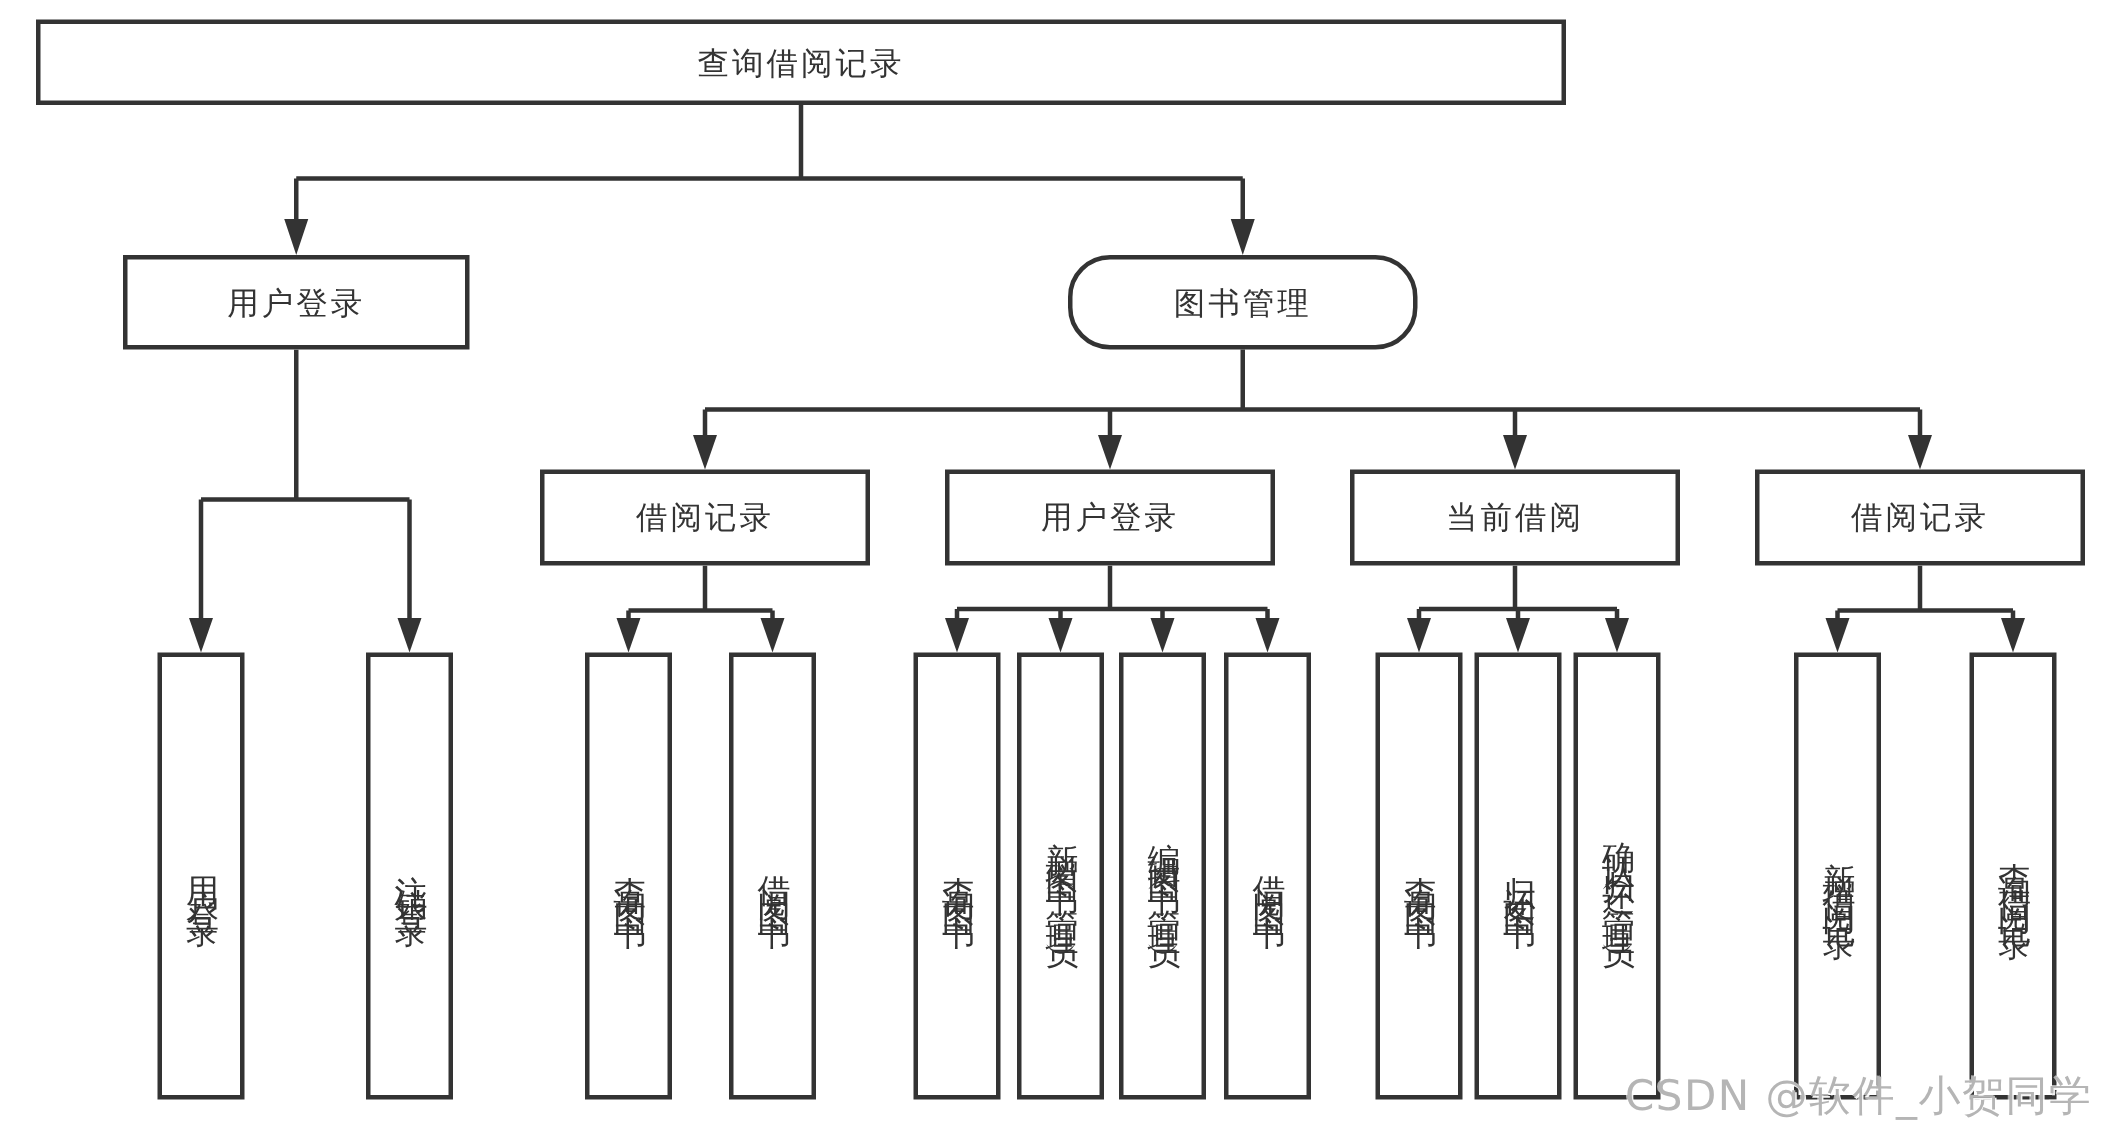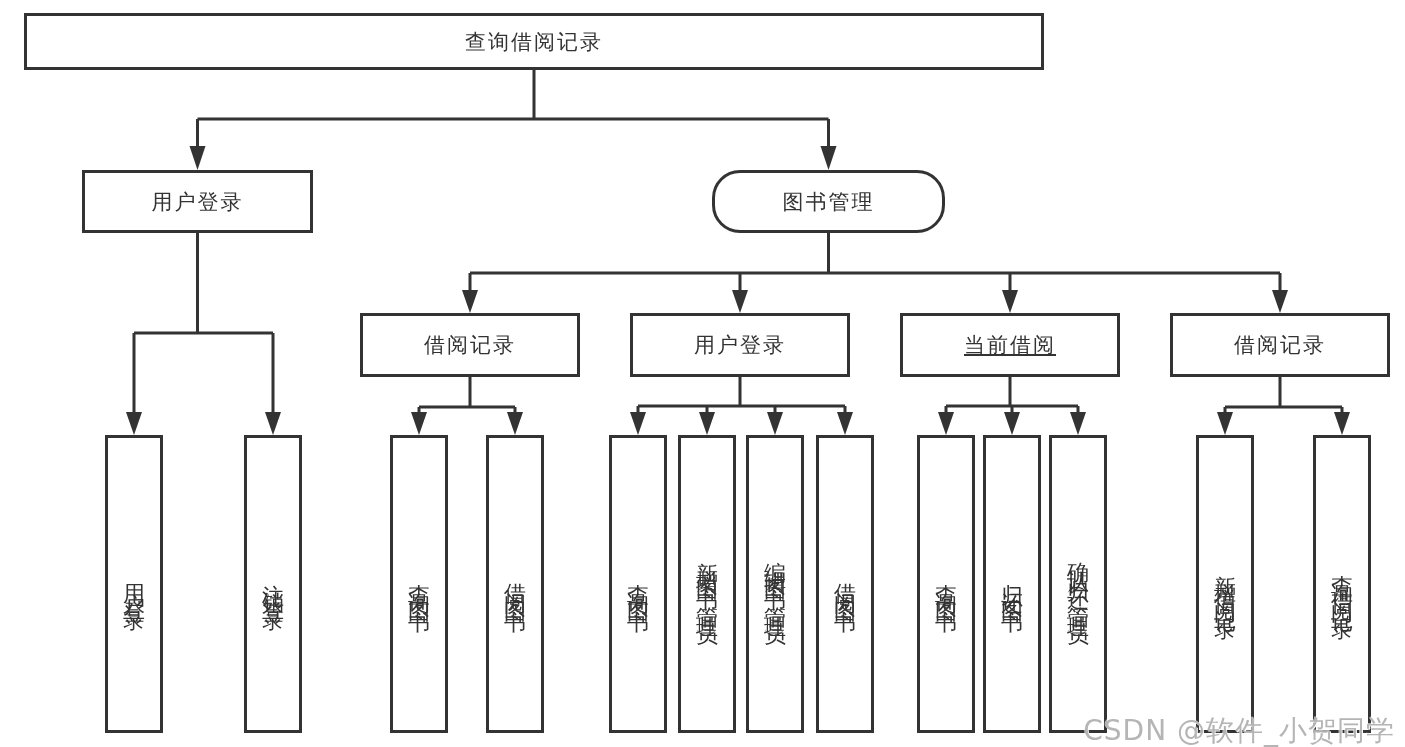--- a/index.html
+++ b/index.html
@@ -102,21 +102,21 @@
     </g>
   </svg>
 
   <div class="node" style="left:24px; top:13px; width:1020px; height:57px;">查询借阅记录</div>
 
   <div class="node" style="left:82px; top:170px; width:231px; height:63px;">用户登录</div>
   <div class="node" style="left:712px; top:170px; width:233px; height:63px;border-radius:28px;">图书管理</div>
 
   <div class="node" style="left:360px; top:313px; width:220px; height:64px;">借阅记录</div>
   <div class="node" style="left:630px; top:313px; width:220px; height:64px;">用户登录</div>
-  <div class="node" style="left:900px; top:313px; width:220px; height:64px;text-decoration:underline;">当前借阅</div>
+  <div class="node" style="left:900px; top:313px; width:220px; height:64px;">当前借阅</div>
   <div class="node" style="left:1170px; top:313px; width:220px; height:64px;">借阅记录</div>
 
   <div class="node leaf" style="left:105px; top:435px; width:58px; height:298px;">用户登录</div>
   <div class="node leaf" style="left:244px; top:435px; width:58px; height:298px;">注销登录</div>
 
   <div class="node leaf" style="left:390px; top:435px; width:58px; height:298px;">查询图书</div>
   <div class="node leaf" style="left:486px; top:435px; width:58px; height:298px;">借阅图书</div>
 
   <div class="node leaf" style="left:609px; top:435px; width:58px; height:298px;">查询图书</div>
   <div class="node leaf" style="left:678px; top:435px; width:58px; height:298px;">新增图书（管理员）</div>

